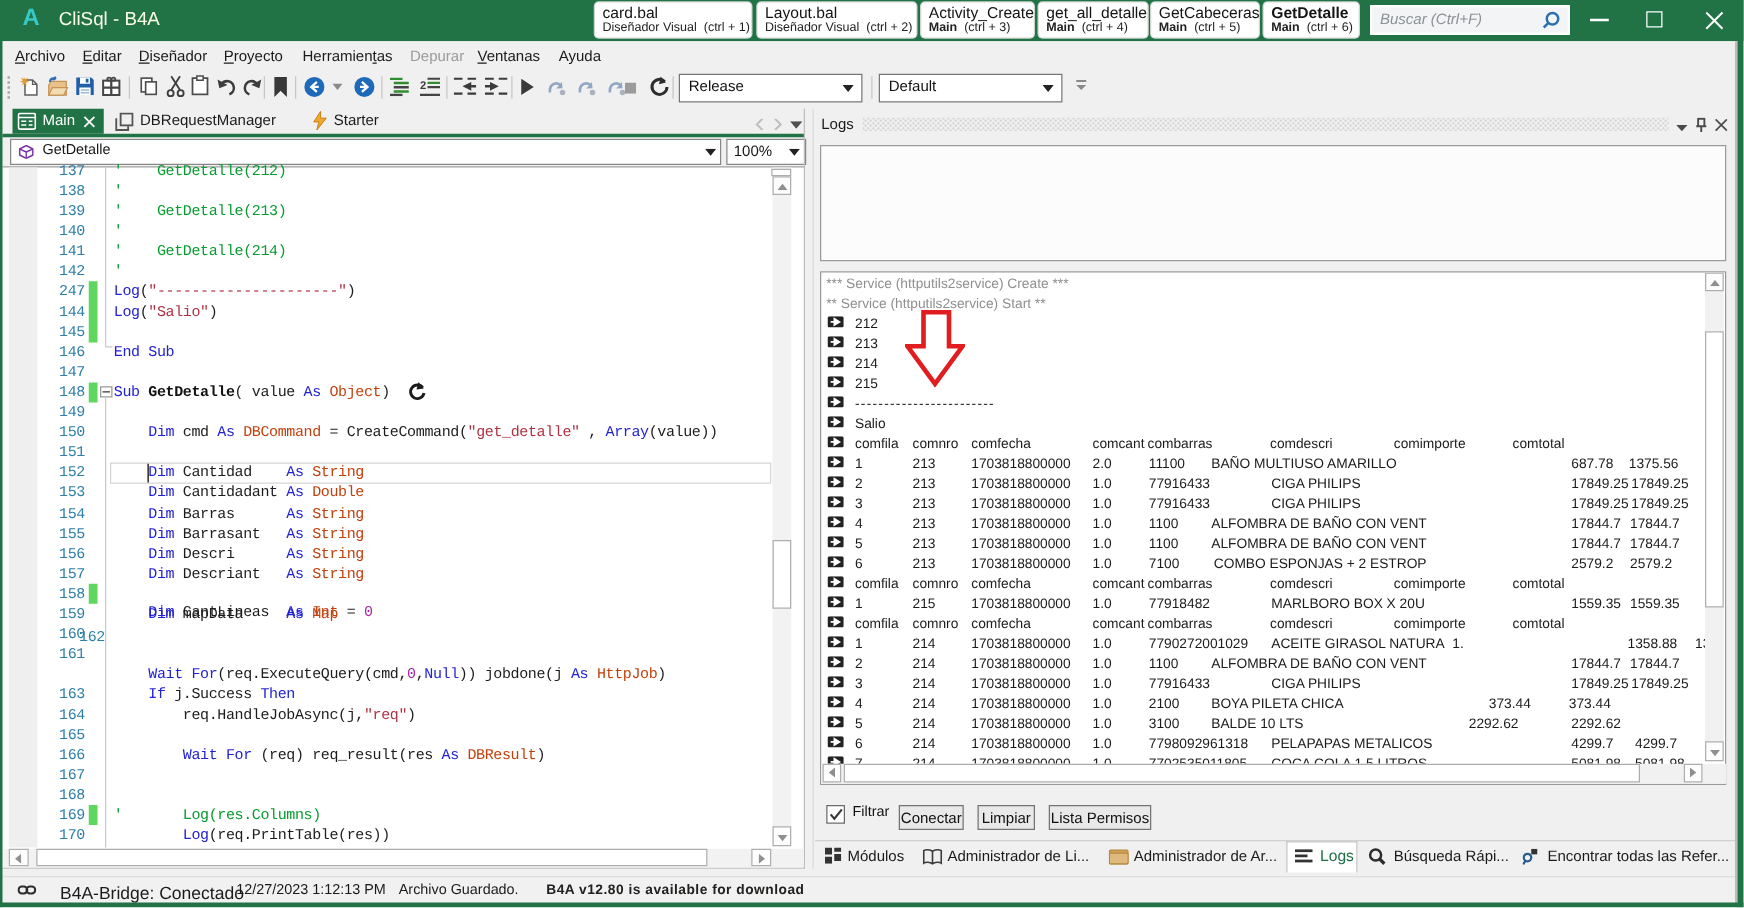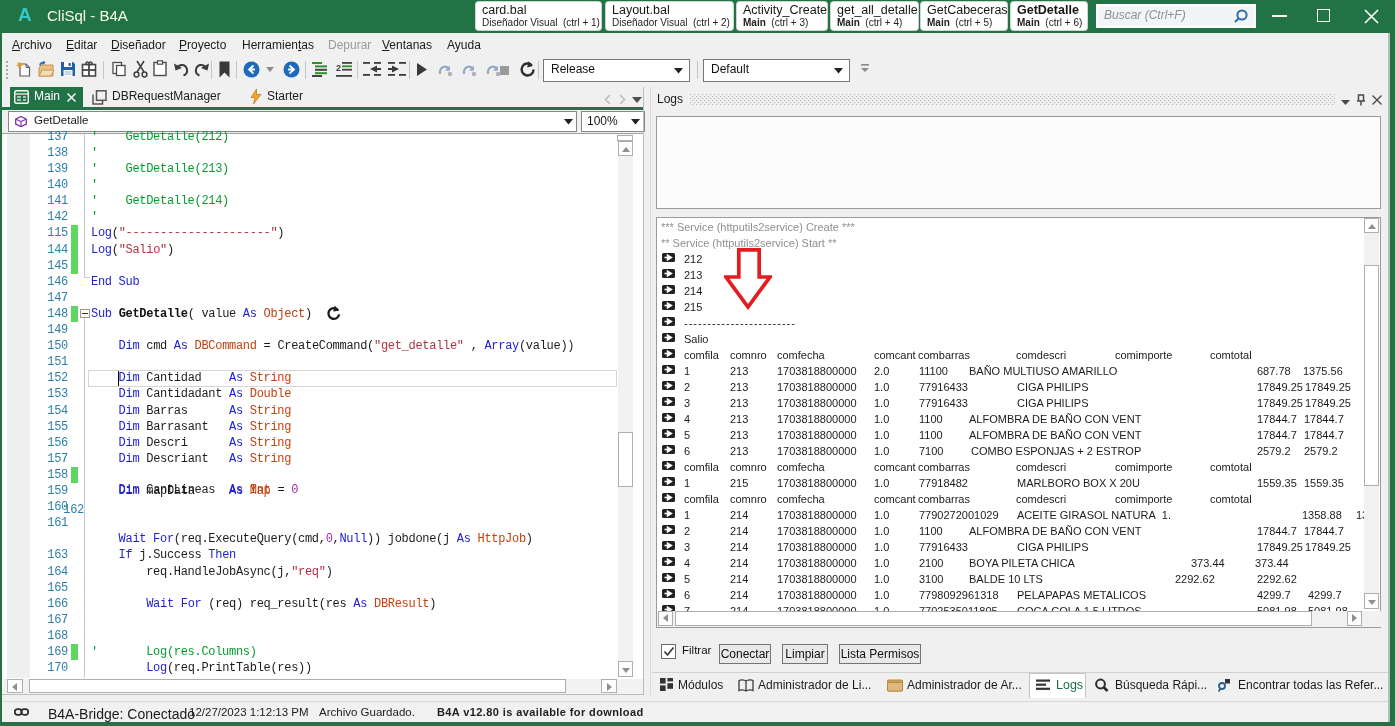--- a/index.html
+++ b/index.html
@@ -275,21 +275,21 @@
 <div class="ln" style="top:144.9px;">138</div>
 <div class="cl" style="top:144.9px;"><span class="c">'</span></div>
 <div class="ln" style="top:161.0px;">139</div>
 <div class="cl" style="top:161.0px;"><span class="c">'    GetDetalle(213)</span></div>
 <div class="ln" style="top:177.1px;">140</div>
 <div class="cl" style="top:177.1px;"><span class="c">'</span></div>
 <div class="ln" style="top:193.2px;">141</div>
 <div class="cl" style="top:193.2px;"><span class="c">'    GetDetalle(214)</span></div>
 <div class="ln" style="top:209.3px;">142</div>
 <div class="cl" style="top:209.3px;"><span class="c">'</span></div>
-<div class="ln" style="top:225.4px;">115</div>
+<div class="ln" style="top:225.4px;">247</div>
 <div class="cl" style="top:225.4px;"><span class="k">Log</span>(<span class="s">"---------------------"</span>)</div>
 <div class="ln" style="top:241.5px;">144</div>
 <div class="cl" style="top:241.5px;"><span class="k">Log</span>(<span class="s">"Salio"</span>)</div>
 <div class="ln" style="top:257.6px;">145</div>
 <div class="ln" style="top:273.7px;">146</div>
 <div class="cl" style="top:273.7px;"><span class="k">End Sub</span></div>
 <div class="ln" style="top:289.8px;">147</div>
 <div class="ln" style="top:305.9px;">148</div>
 <div class="cl" style="top:305.9px;"><span class="k">Sub</span> <span class="b">GetDetalle</span>( value <span class="k">As</span> <span class="t">Object</span>)</div>
 <div class="ln" style="top:322.0px;">149</div>

